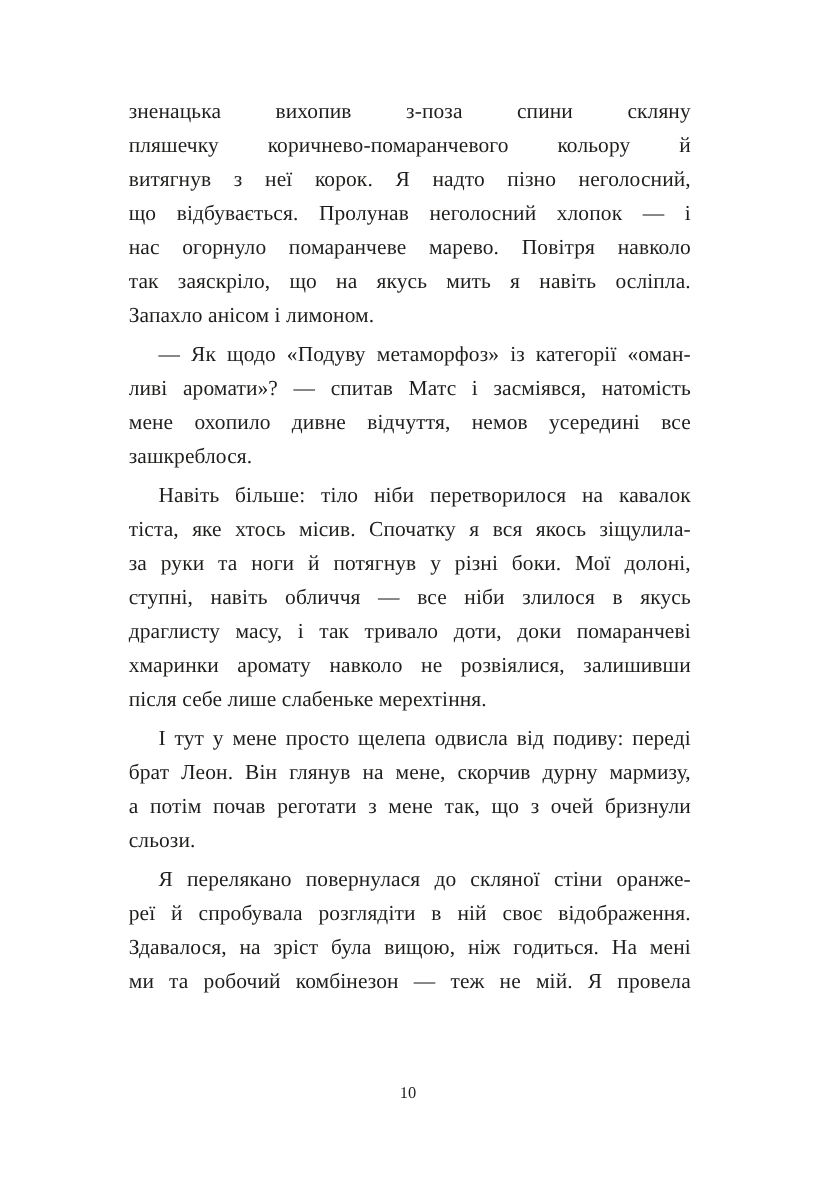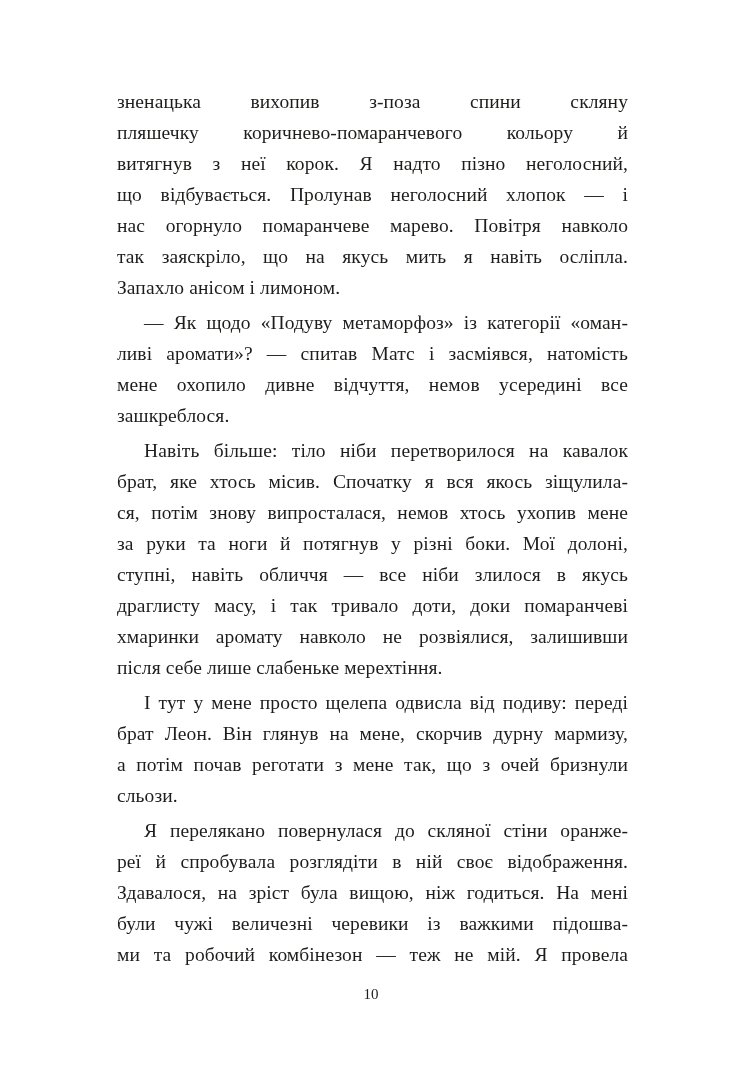--- a/index.html
+++ b/index.html
@@ -66,36 +66,34 @@
         <div class="line last">Запахло анісом і лимоном.</div>
       </div>
       <div class="paragraph">
         <div class="line indent">— Як щодо «Подуву метаморфоз» із категорії «оман-</div>
         <div class="line">ливі аромати»? — спитав Матс і засміявся, натомість</div>
         <div class="line">мене охопило дивне відчуття, немов усередині все</div>
         <div class="line last">зашкреблося.</div>
       </div>
       <div class="paragraph">
         <div class="line indent">Навіть більше: тіло ніби перетворилося на кавалок</div>
-        <div class="line">брат, яке хтось місив. Спочатку я вся якось зіщулила-</div>
-        <div class="line">ся, потім знову випросталася, немов хтось ухопив мене</div>
+        <div class="line">тіста, яке хтось місив. Спочатку я вся якось зіщулила-</div>
         <div class="line">за руки та ноги й потягнув у різні боки. Мої долоні,</div>
         <div class="line">ступні, навіть обличчя — все ніби злилося в якусь</div>
         <div class="line">драглисту масу, і так тривало доти, доки помаранчеві</div>
         <div class="line">хмаринки аромату навколо не розвіялися, залишивши</div>
         <div class="line last">після себе лише слабеньке мерехтіння.</div>
       </div>
       <div class="paragraph">
         <div class="line indent">І тут у мене просто щелепа одвисла від подиву: переді</div>
         <div class="line">брат Леон. Він глянув на мене, скорчив дурну мармизу,</div>
         <div class="line">а потім почав реготати з мене так, що з очей бризнули</div>
         <div class="line last">сльози.</div>
       </div>
       <div class="paragraph">
         <div class="line indent">Я перелякано повернулася до скляної стіни оранже-</div>
         <div class="line">реї й спробувала розглядіти в ній своє відображення.</div>
         <div class="line">Здавалося, на зріст була вищою, ніж годиться. На мені</div>
-        <div class="line">були чужі величезні черевики із важкими підошва-</div>
         <div class="line">ми та робочий комбінезон — теж не мій. Я провела</div>
       </div>
     </div>
   <div class="page-number">10</div>
 </div>
 
 </body></html>

